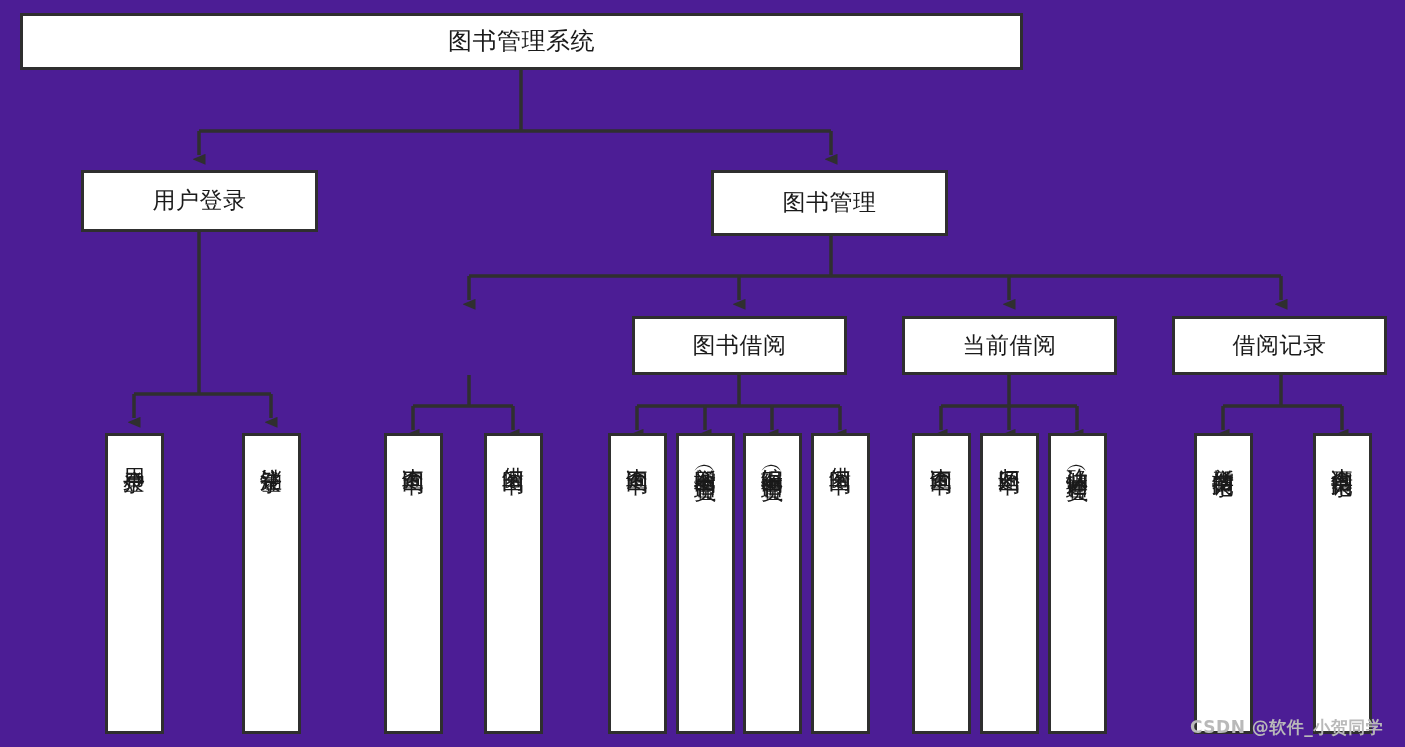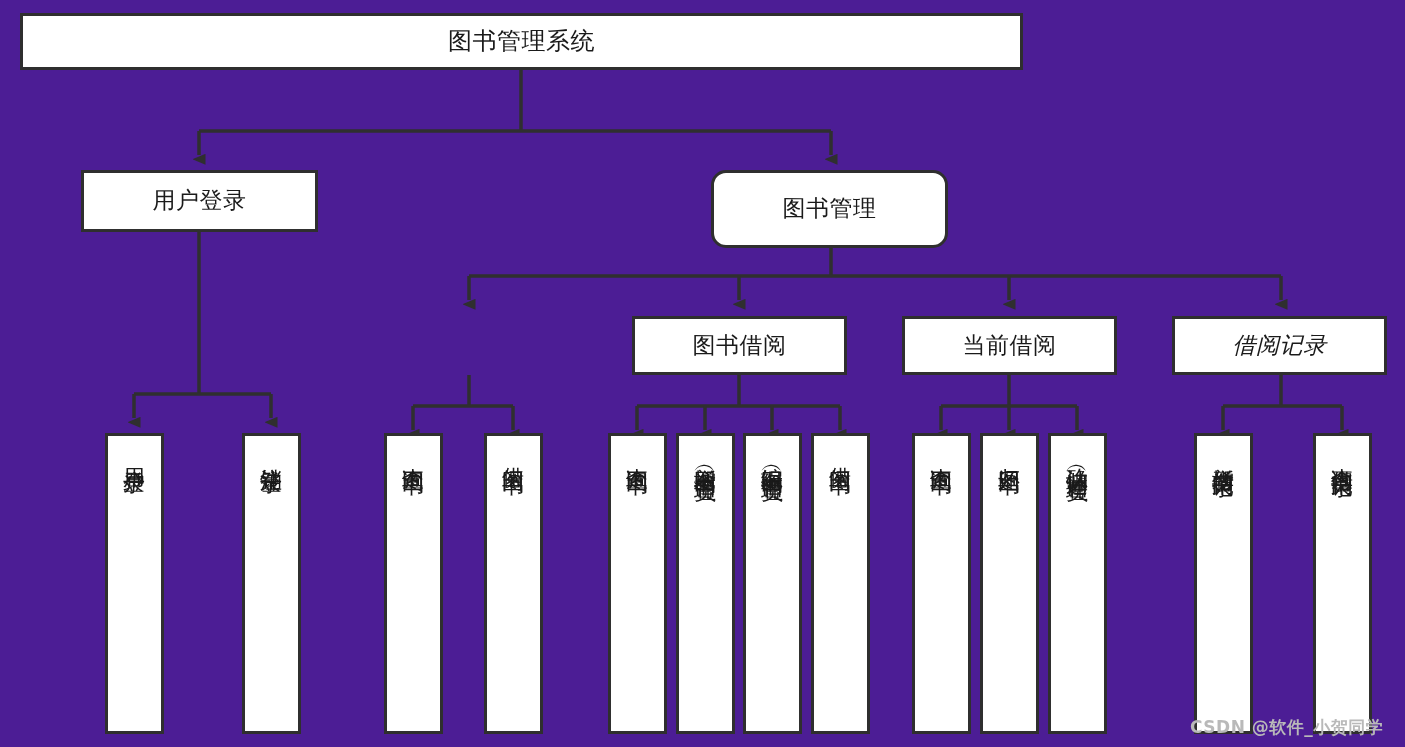--- a/index.html
+++ b/index.html
@@ -128,31 +128,31 @@
     </g>
   </svg>
 
   <div class="node h-node root" style="left:20px; top:13px; width:1003px; height:57px;">
     <span class="label">图书管理系统</span>
   </div>
 
   <div class="node h-node" style="left:81px; top:170px; width:237px; height:62px;">
     <span class="label">用户登录</span>
   </div>
-  <div class="node h-node" style="left:711px; top:170px; width:237px; height:78px;border-radius:15px;">
+  <div class="node h-node" style="left:711px; top:170px; width:237px; height:66px;">
     <span class="label">图书管理</span>
   </div>
 
   <div class="node h-node" style="left:632px; top:316px; width:215px; height:59px;">
     <span class="label">图书借阅</span>
   </div>
   <div class="node h-node" style="left:902px; top:316px; width:215px; height:59px;">
     <span class="label">当前借阅</span>
   </div>
-  <div class="node h-node" style="left:1172px; top:316px; width:215px; height:59px;font-style:italic;">
+  <div class="node h-node" style="left:1172px; top:316px; width:215px; height:59px;">
     <span class="label">借阅记录</span>
   </div>
 
   <div class="node v-node" style="left:105px; top:433px; width:59px; height:301px;">
     <span class="label">用户登录</span>
   </div>
   <div class="node v-node" style="left:242px; top:433px; width:59px; height:301px;">
     <span class="label">注销登录</span>
   </div>
 

